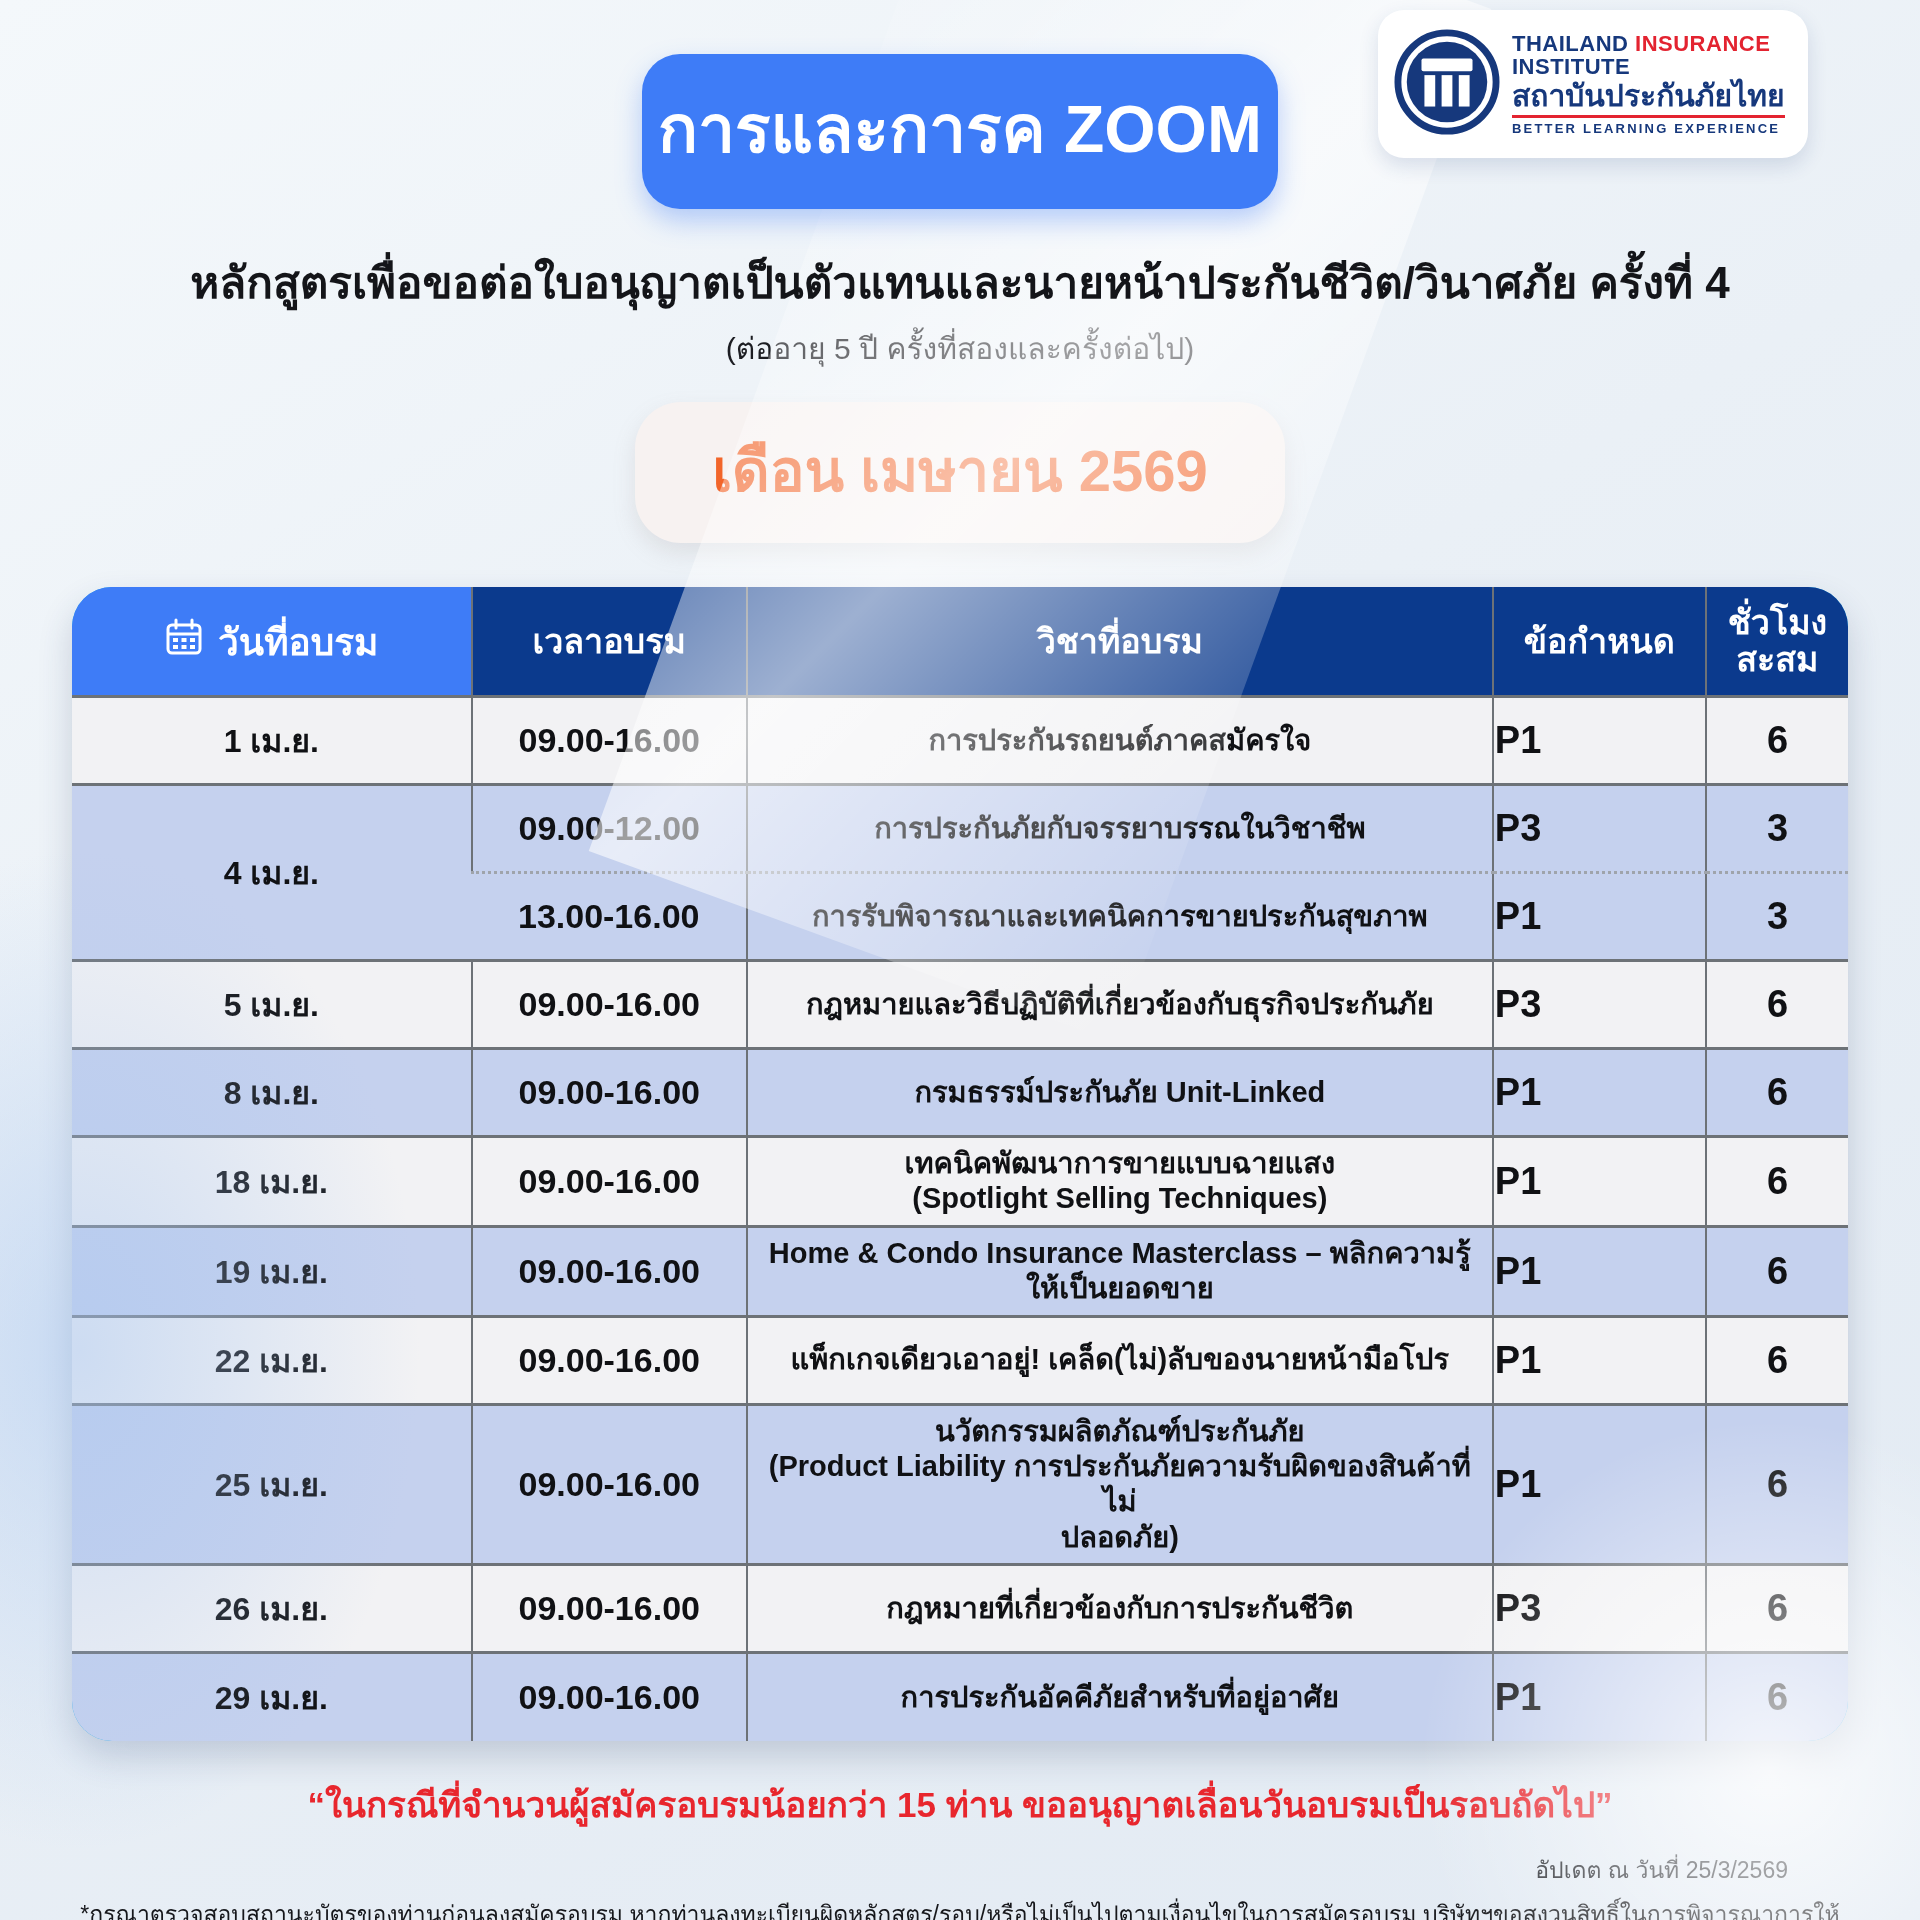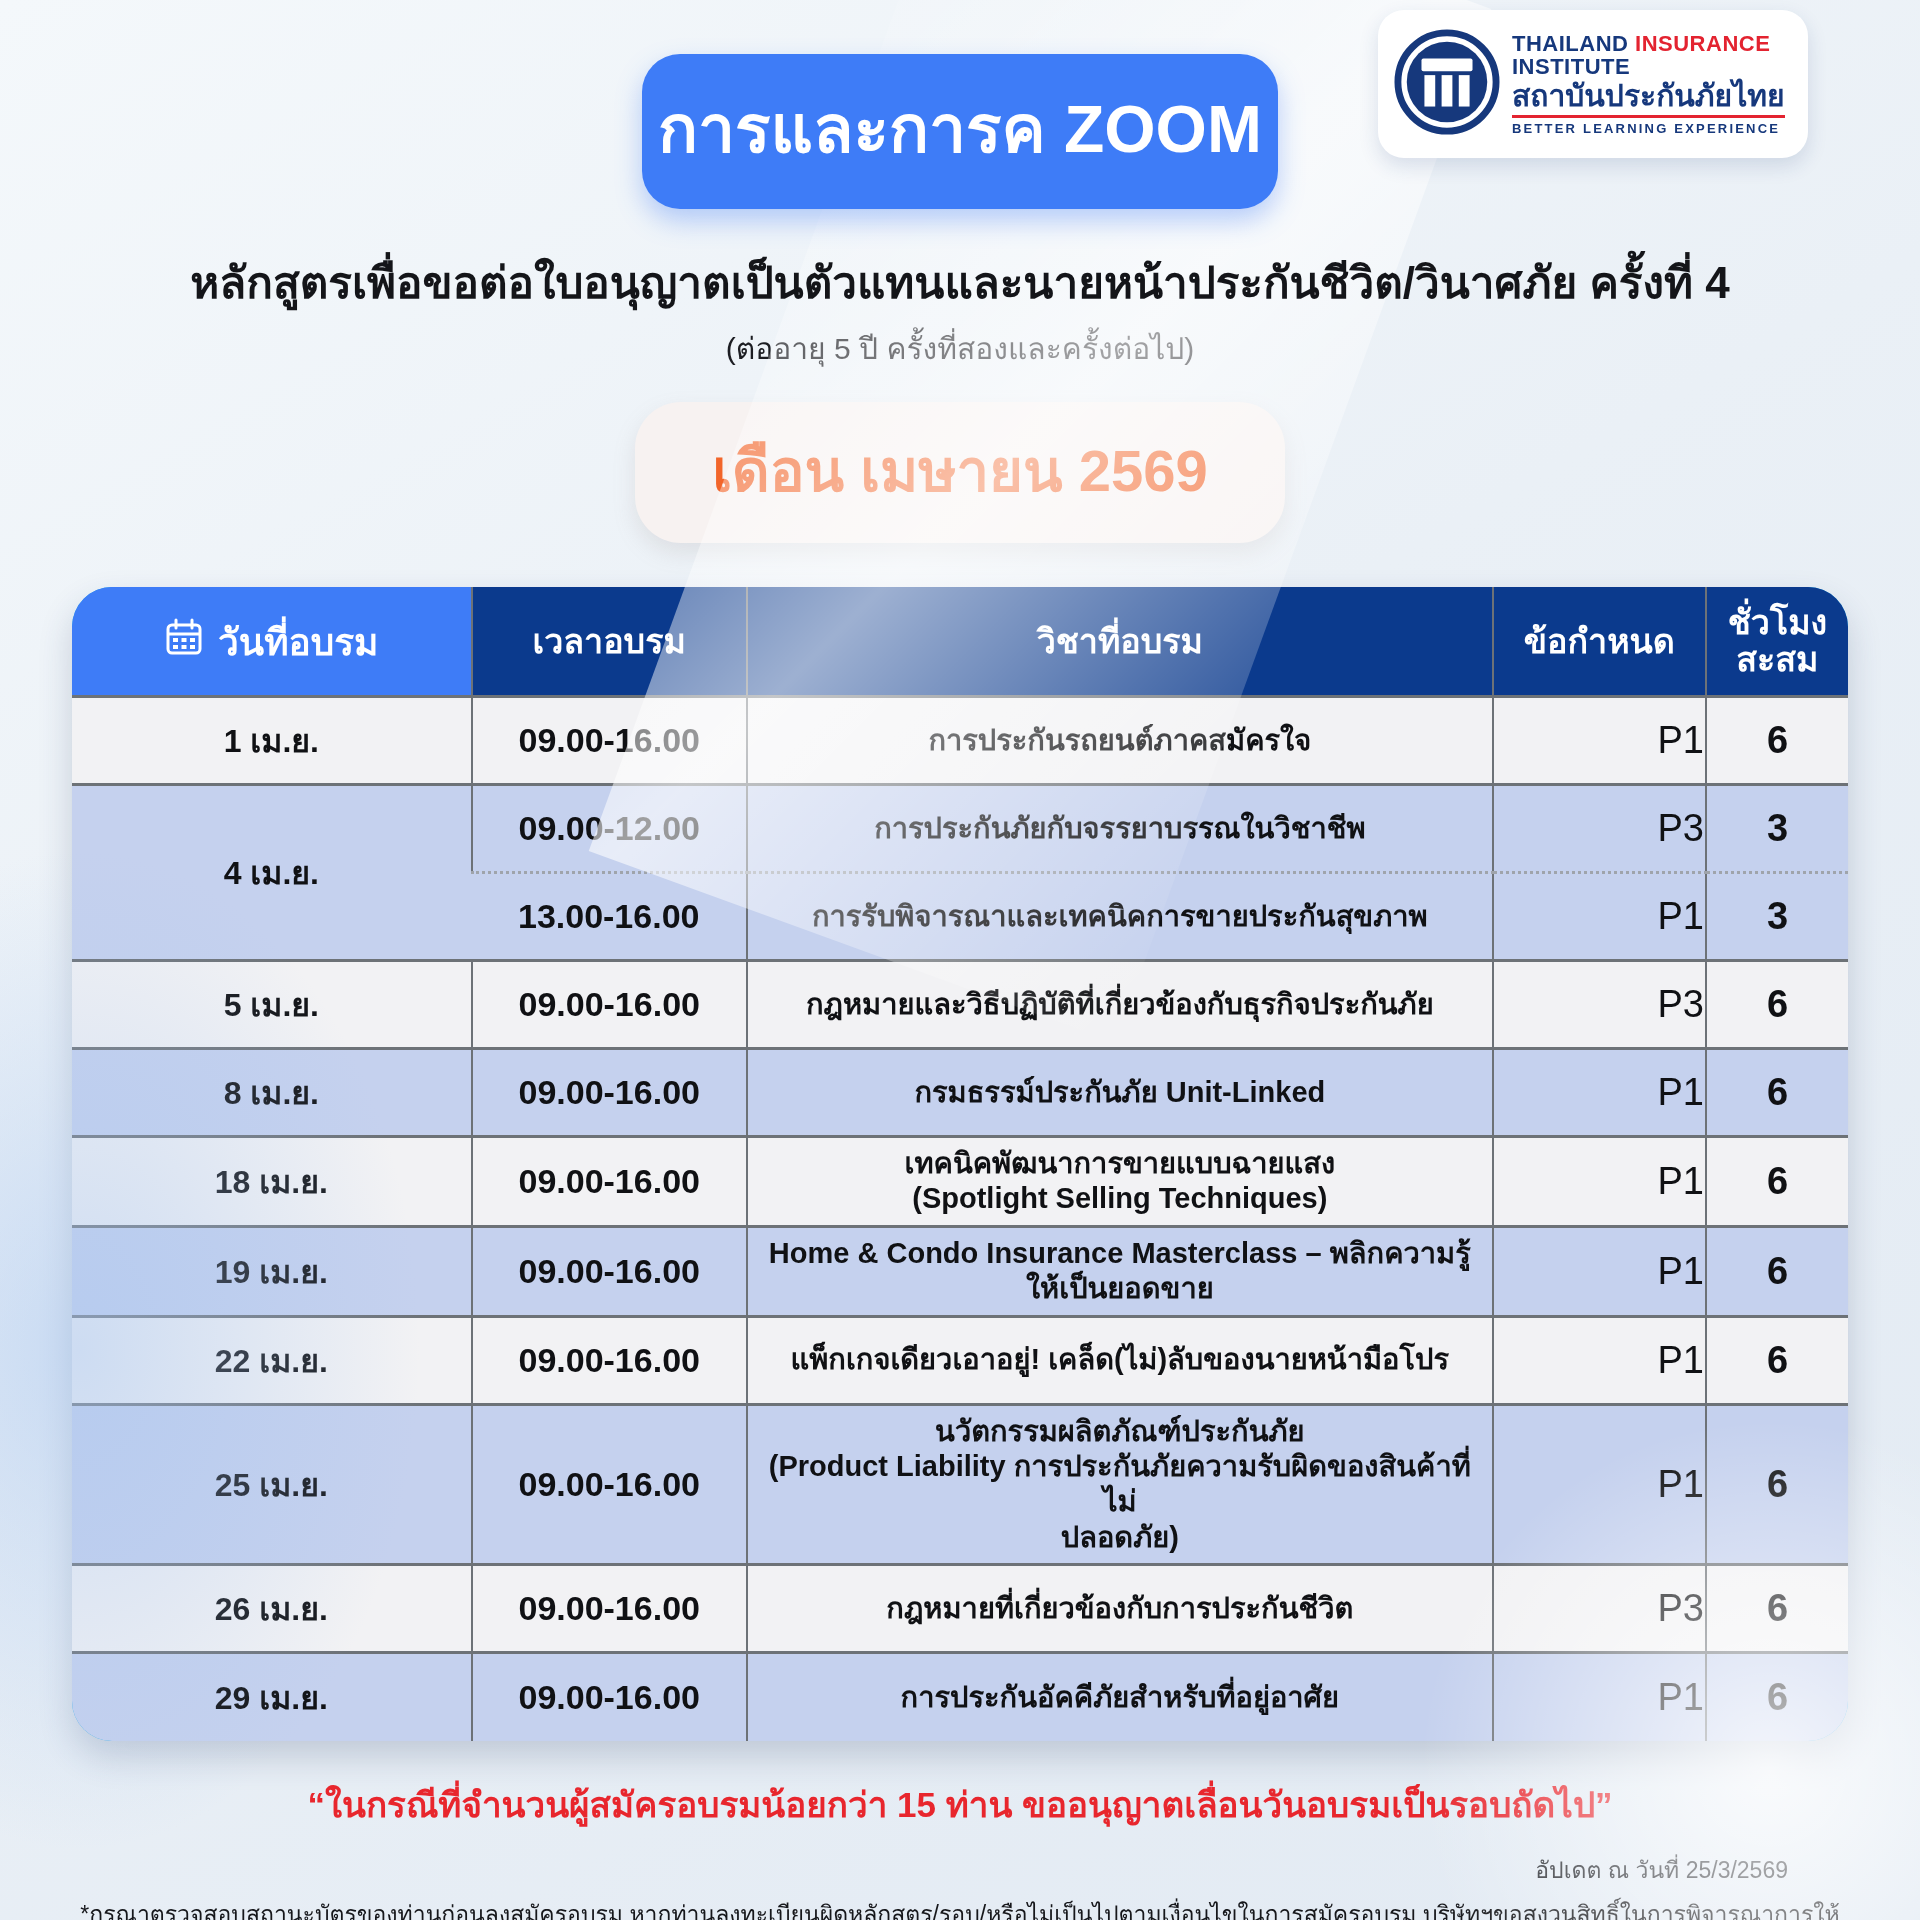--- a/index.html
+++ b/index.html
@@ -49,21 +49,21 @@
   tbody tr{height:88px;}
   tbody td{border-top:3px solid #6d7277;vertical-align:middle;}
   tbody tr.sub td{border-top:3px dotted #9fa4ab;}
   tr.row-light td{background:#f2f2f4;}
   tr.row-blue td{background:#c5d1ee;}
   .col-date{width:22.5%;} .col-time{width:15.5%;} .col-subject{width:42%;}
   .col-req{width:12%;} .col-hours{width:8%;}
   .c-date{font-size:32px;font-weight:bold;text-align:center;color:#101114;}
   .c-time{font-size:34px;font-weight:bold;text-align:center;color:#101114;}
   .c-subject{font-size:29px;font-weight:bold;text-align:center;color:#101114;line-height:1.22;padding:8px 12px;}
-  .c-req{font-size:38px;font-weight:normal;text-align:right;color:#101114;}
+  .c-req{font-size:38px;font-weight:bold;text-align:left;color:#101114;}
   .c-hours{font-size:38px;font-weight:bold;text-align:center;color:#101114;}
   .hdr-date-inner{display:flex;align-items:center;justify-content:center;gap:14px;}
   .hours-hdr{line-height:1.1;}
 
   .quote{margin-top:36px;text-align:center;color:#e8262d;font-size:35px;font-weight:bold;}
   .updated{text-align:right;margin:20px 132px 0 0;font-size:23px;color:#272a30;}
   .fine-print{text-align:center;font-size:23px;color:#16171b;margin-top:8px;padding:0 48px;}
 </style>
 </head>
 <body>

